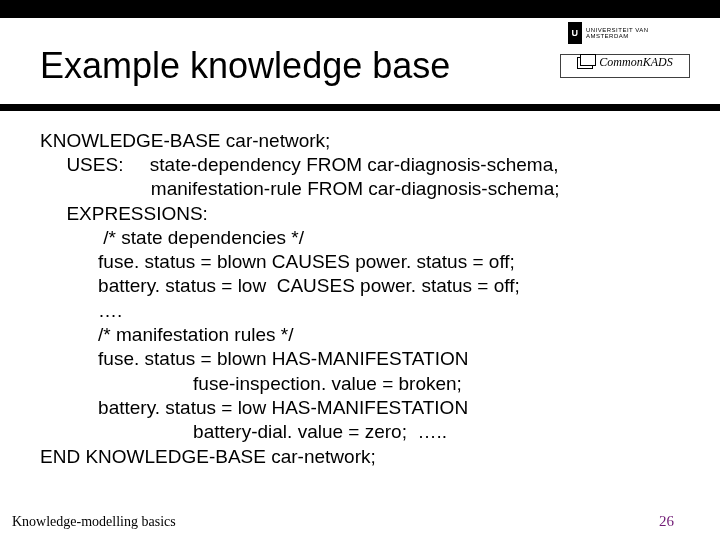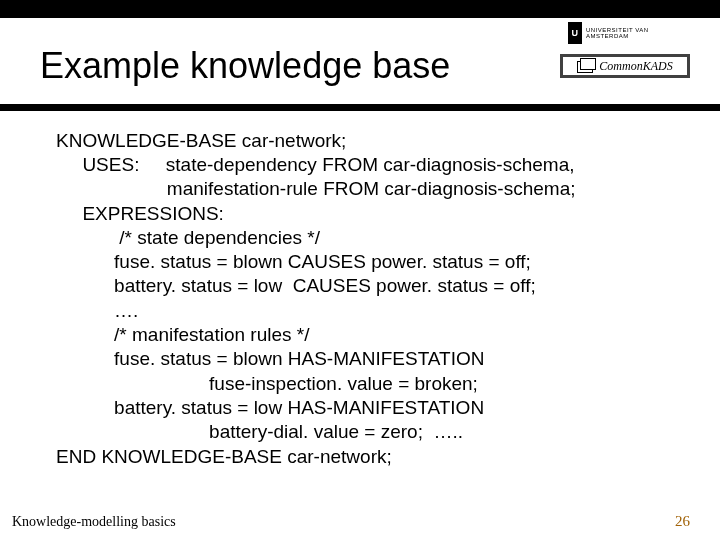--- a/index.html
+++ b/index.html
@@ -55,23 +55,23 @@
     font-weight: bold;
   }
   .logo-uva-text {
     font-size: 6px;
     letter-spacing: 0.5px;
     color: #000;
   }
   .logo-ck {
     width: 130px;
     height: 24px;
-    border: 3px solid #404040;
+    border: 1px solid #404040;
     display: flex;
-    align-items: center;
+    align-items: flex-start;
     justify-content: center;
     gap: 4px;
     background: #fff;
   }
   .logo-ck-mark {
     width: 18px;
     height: 14px;
     position: relative;
   }
   .logo-ck-mark::before {
@@ -95,48 +95,48 @@
     font-size: 12px;
     color: #000;
   }
   .rule {
     margin-top: 18px;
     height: 7px;
     background: #000;
     width: 100%;
   }
   .body {
-    padding: 18px 40px 0 56px;
+    padding: 18px 40px 0 40px;
   }
   .kb {
     font-size: 19px;
     line-height: 1.28;
     color: #000;
     white-space: pre;
     font-family: Arial, Helvetica, sans-serif;
   }
   .footer {
     position: absolute;
     left: 0;
     bottom: 10px;
     width: 100%;
-    padding: 0 30px 0 12px;
+    padding: 0 46px 0 12px;
     display: flex;
     justify-content: space-between;
     align-items: center;
   }
   .footer-left {
     font-family: "Times New Roman", Times, serif;
     font-size: 14px;
     color: #000;
   }
   .footer-right {
     font-family: "Times New Roman", Times, serif;
     font-size: 15px;
-    color: #a16207;
+    color: #701a75;
   }
 </style>
 </head>
 <body>
 
 <div class="slide">
 
   <div class="topbar"></div>
 
   <div class="header-area">

